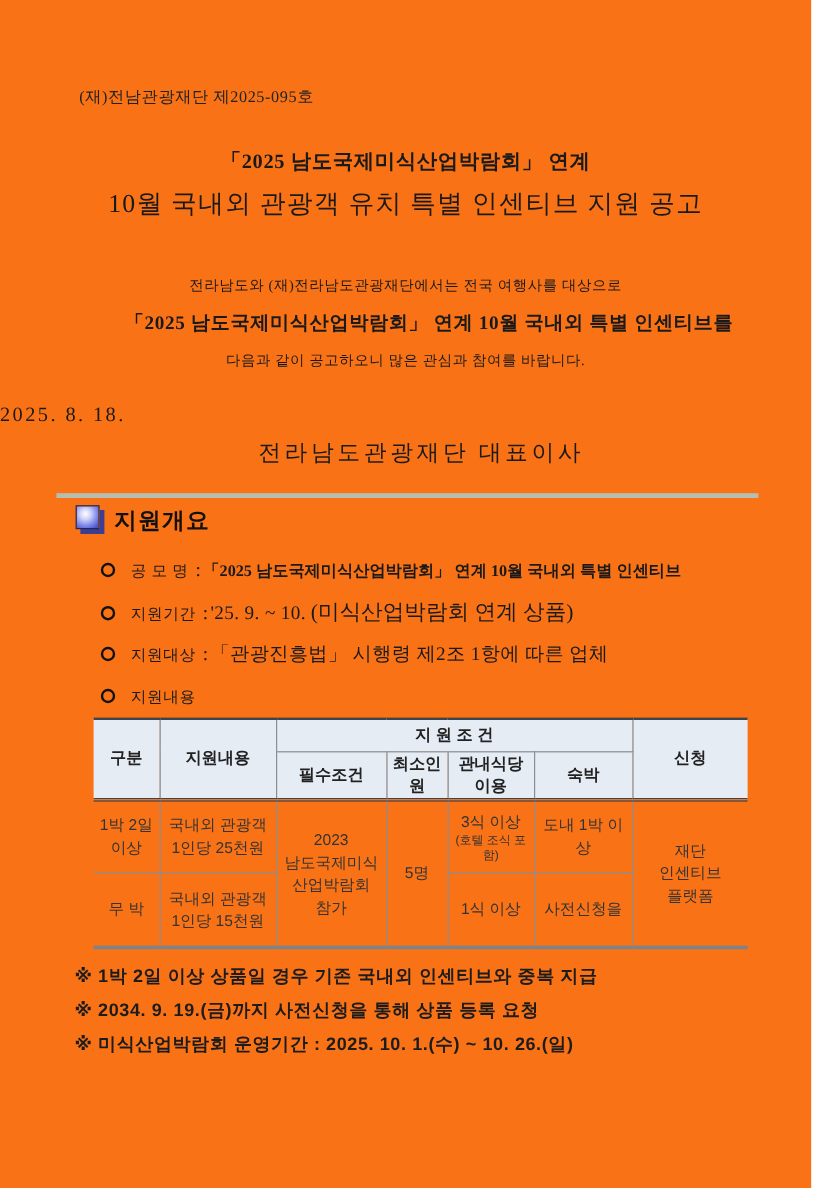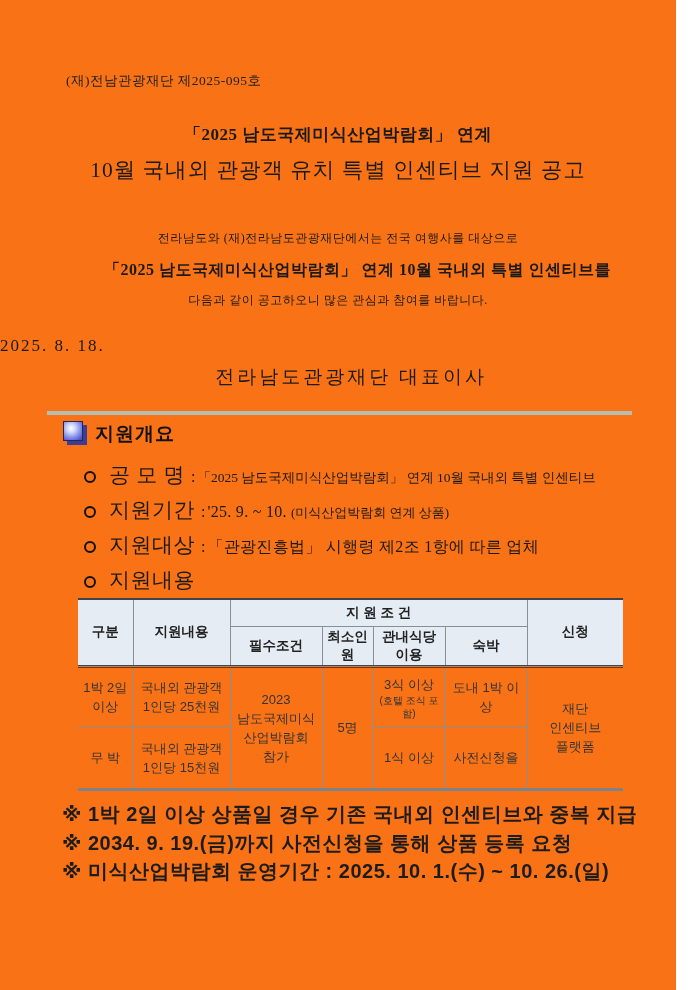--- a/index.html
+++ b/index.html
@@ -53,25 +53,25 @@
   .section-title { font-size: 19px; font-weight: bold; letter-spacing: 1px; color: #111; }
   .bullets { position: absolute; left: 84px; top: 458px; list-style: none; }
   .bullets li { height: 35px; line-height: 35px; white-space: nowrap; }
   .bullet-circle {
     display: inline-block;
     width: 12px; height: 12px;
     border: 2px solid #111; border-radius: 50%;
     margin-right: 13px;
     vertical-align: -1px;
   }
-  .bullet-label { font-size: 21px; letter-spacing: 0.5px; }
+  .bullet-label { font-size: 13px; letter-spacing: 0.5px; }
   .bullet-sep { font-size: 16px; padding: 0 2px; }
   .bullet-value { font-size: 16px; letter-spacing: 0.3px; }
-  .bullet-value.condensed { font-size: 13.5px; font-weight: 400; letter-spacing: 0; }
-  .bullet-note { font-size: 13px; letter-spacing: 0; }
+  .bullet-value.condensed { font-size: 13.5px; font-weight: 700; letter-spacing: 0; }
+  .bullet-note { font-size: 18px; letter-spacing: 0; }
   .support-table {
     position: absolute; left: 78px; top: 598px;
     width: 545px;
     border-collapse: collapse;
     table-layout: fixed;
     font-family: "Liberation Sans", "DejaVu Sans", sans-serif;
     text-align: center;
   }
   .support-table th, .support-table td {
     border-left: 1px solid #8a8f96;
@@ -90,21 +90,21 @@
     font-size: 13.5px; font-weight: bold; color: #222;
   }
   .support-table th.span2 { border-bottom: 3px double #3f434a; }
   .support-table tr.h2 > th { border-bottom: 3px double #3f434a; }
   .support-table td { font-size: 13px; color: #333; letter-spacing: 0; line-height: 19px; }
   .support-table tr.b2 > td, .support-table td.span-bottom { border-bottom: 3px solid #7d838b; }
   .cell-small { display: block; font-size: 10px; line-height: 13px; color: #333; }
   .notes { position: absolute; left: 62px; top: 800px; }
   .notes p {
     font-family: "Liberation Sans", "DejaVu Sans", sans-serif;
-    font-size: 20px; font-weight: 600;
+    font-size: 15px; font-weight: 600;
     line-height: 28.5px;
     letter-spacing: 0.5px;
     color: #1c1c1c;
     white-space: nowrap;
   }
 </style>
 </head>
 <body>
 
 <div class="page">

